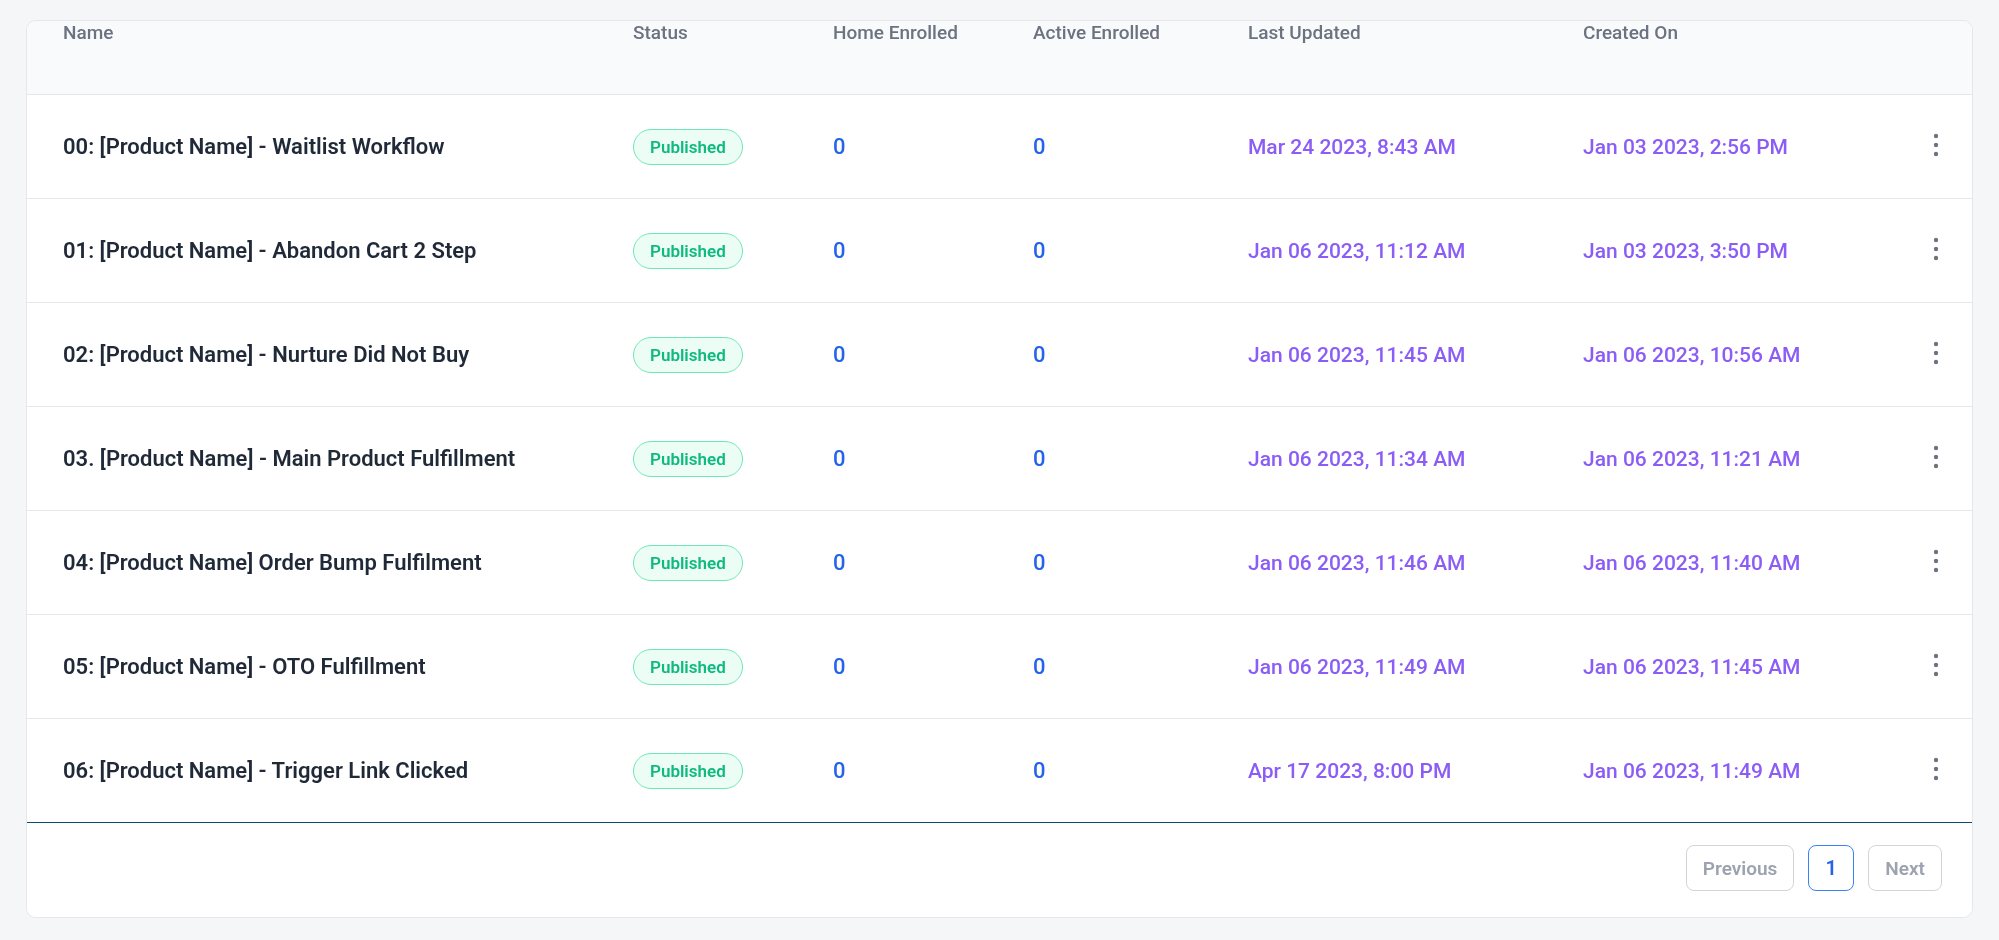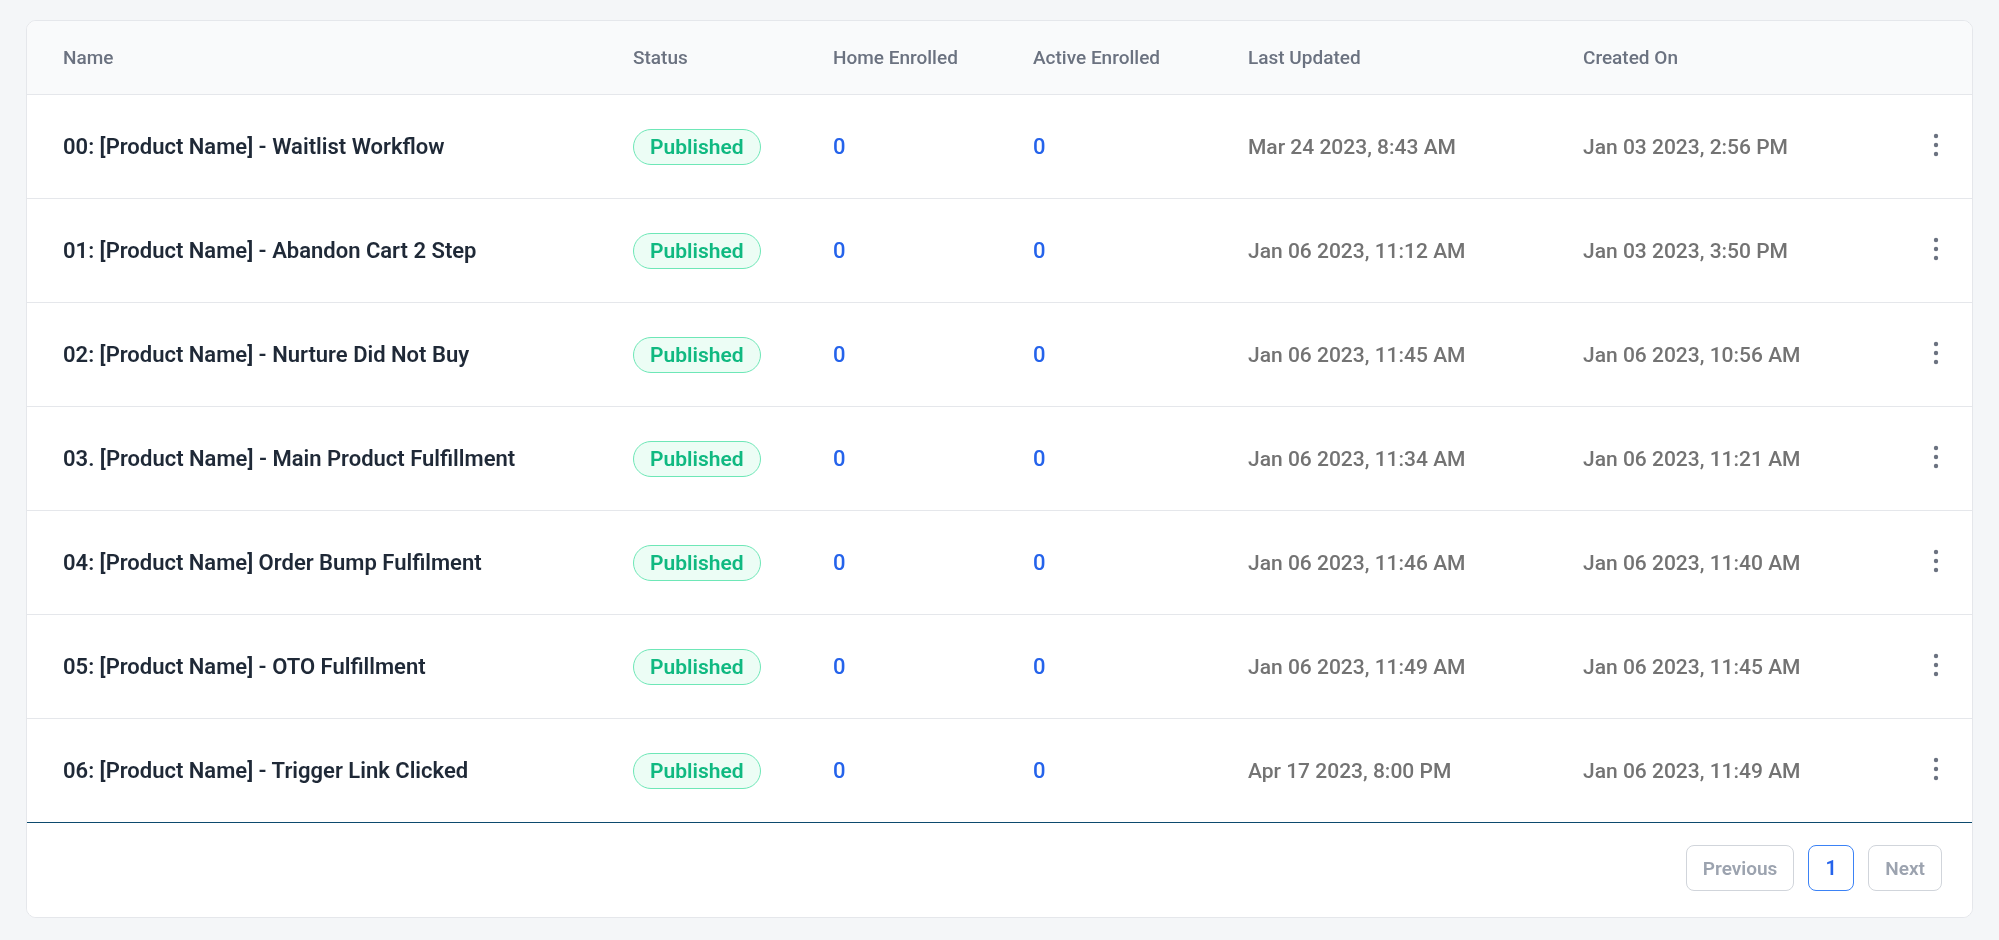--- a/index.html
+++ b/index.html
@@ -38,21 +38,20 @@
 
   .table-card {
     background: #ffffff;
     border: 1px solid #e5e7eb;
     border-radius: 10px;
     overflow: hidden;
   }
 
   .thead {
     display: flex;
-    align-items: center;
     padding: 0 36px;
     height: 74px;
     background: #f9fafb;
     border-bottom: 1px solid #e5e7eb;
     font-size: 19px;
     color: #6b7280;
     font-weight: 500;
   }
   .col-name     { flex: 0 0 570px; }
   .col-status   { flex: 0 0 200px; }
@@ -78,36 +77,36 @@
     color: #1f2937;
   }
 
   .badge {
     display: inline-flex;
     align-items: center;
     justify-content: center;
     height: 36px;
     padding: 0 16px;
     border-radius: 999px;
-    font-size: 21px;
+    font-size: 17px;
     font-weight: 600;
     background: #ecfdf5;
     color: #10b981;
     border: 1.5px solid #6ee7b7;
   }
 
   .num-link {
     color: #2563eb;
     font-size: 22px;
     font-weight: 500;
     cursor: pointer;
   }
 
   .cell-date {
-    color: #737373;
+    color: #8b5cf6;
     font-size: 21px;
     font-weight: 500;
   }
 
   .kebab {
     width: 36px; height: 36px;
     display:flex; align-items:center; justify-content:center;
     cursor:pointer; border-radius:6px;
     color:#6b7280;
   }

